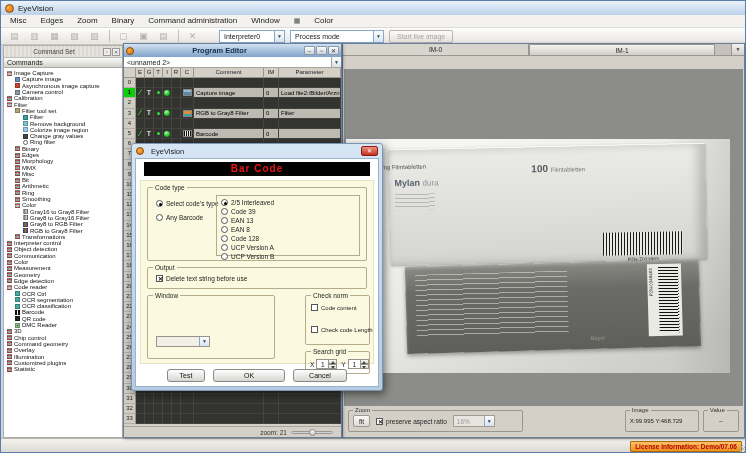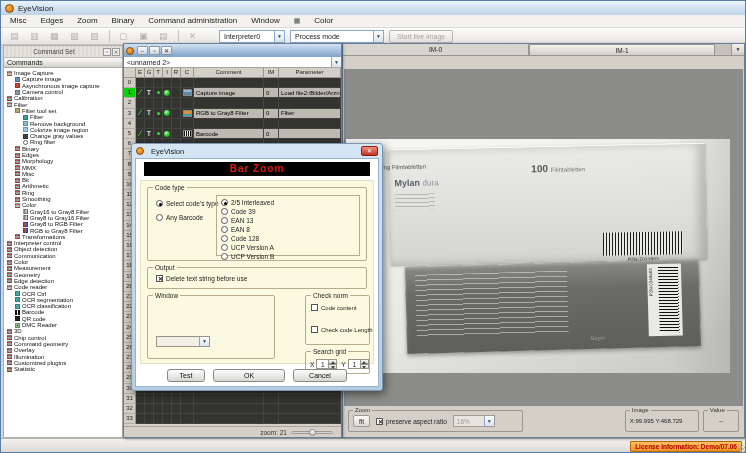--- a/index.html
+++ b/index.html
@@ -470,20 +470,21 @@
         <div class="tree-item" style="padding-left: 3px;">
           <span class="ti ic-module"></span>
           <span class="tl">Statistic</span>
         </div>
       </div>
   </div>
 
   <div class="inner-win program-editor">
     <div class="win-titlebar">
       <span class="logo"></span>
+      <span class="win-title">Program Editor</span>
       <span class="win-btn">–</span>
       <span class="win-btn">▫</span>
       <span class="win-btn">✕</span>
     </div>
     <div class="pe-name-row">
       <span>&lt;unnamed 2&gt;</span>
       <span class="cb-arrow" style="margin-left:auto;">▼</span>
     </div>
     <div class="pe-header">
         <span class="gh" style="width: 12px;"></span>
@@ -994,21 +995,21 @@
     </div>
   </div>
 
   <div class="barcode-dialog">
     <div class="dlg-titlebar">
       <span class="logo"></span>
       <span class="dlg-title">EyeVision</span>
       <span class="dlg-close">✕</span>
     </div>
     <div class="dlg-body">
-      <div class="banner">Bar Zoom</div>
+      <div class="banner">Bar Code</div>
       <div class="cream">
 
         <div class="grp grp-codetype">
           <span class="grp-label">Code type</span>
           <span class="opt-row rb-main1">
             <span class="radio on"></span>
             <span class="opt-label">Select code's type</span>
           </span>
           <span class="opt-row rb-main2">
             <span class="radio"></span>

